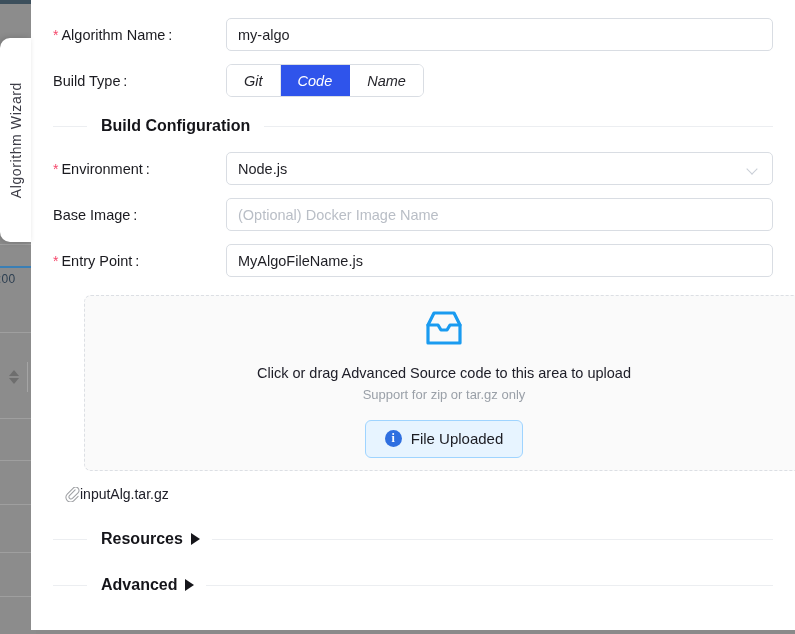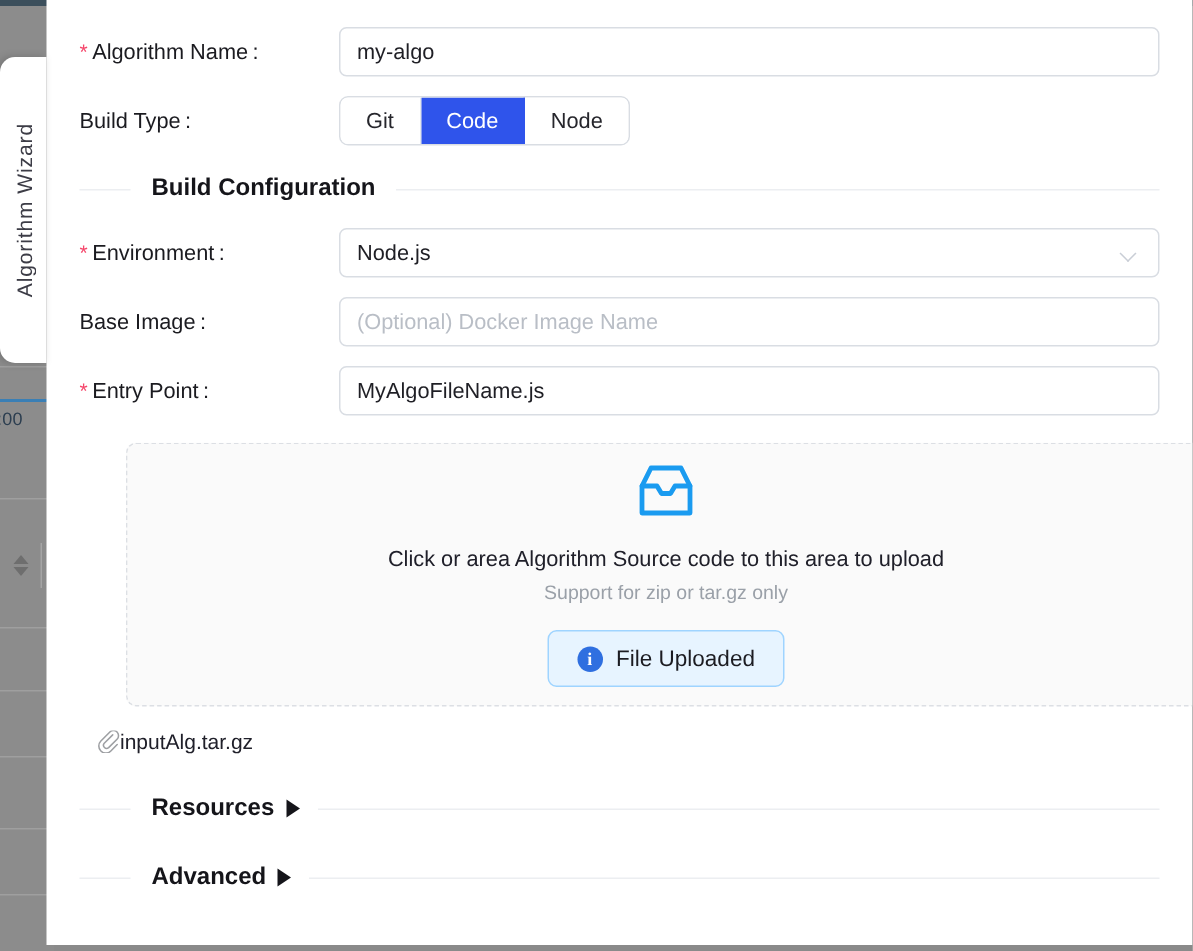--- a/index.html
+++ b/index.html
@@ -118,20 +118,21 @@
     border-right: 1.6px solid #c9ced6; border-bottom: 1.6px solid #c9ced6;
     transform: rotate(45deg);
   }
 
   
   .seg {
     display: inline-flex;
     border: 1px solid #d9dde3; border-radius: 6px;
     overflow: hidden; background: #fff;
     height: 33px;
+    font-style: italic;
   }
   .seg-item {
     padding: 0 17px;
     display: flex; align-items: center; justify-content: center;
     font-size: 14.5px; color: #26262c;
     border-right: 1px solid #e4e7ec;
     background: #fff;
   }
   .seg-item:last-child { border-right: none; }
   .seg-item.active { background: #2f54eb; color: #ffffff; border-right-color: #2f54eb; }
@@ -230,21 +231,21 @@
           <div class="inp">my-algo</div>
         </div>
       </div>
 
       <div class="frow">
         <div class="flabel">Build Type :</div>
         <div class="ctrl">
           <div class="seg">
             <div class="seg-item">Git</div>
             <div class="seg-item active">Code</div>
-            <div class="seg-item">Node</div>
+            <div class="seg-item">Name</div>
           </div>
         </div>
       </div>
 
       <div class="sect">
         <div class="lead"></div>
         <div class="stitle">Build Configuration</div>
         <div class="tail"></div>
       </div>
 
@@ -276,21 +277,21 @@
         </div>
       </div>
 
       <div class="dropzone">
         <div class="dz-icon">
           <svg width="46" height="40" viewBox="0 0 46 40" fill="none" aria-hidden="true">
             <path d="M7 16 L13 4 L33 4 L39 16 L39 34 L7 34 Z" stroke="#1a9bf0" stroke-width="3.2" stroke-linejoin="round" fill="none"></path>
             <path d="M7 16 L17 16 L20 21 L26 21 L29 16 L39 16" stroke="#1a9bf0" stroke-width="3.2" stroke-linejoin="round" stroke-linecap="round" fill="none"></path>
           </svg>
         </div>
-        <div class="dz-main">Click or area Algorithm Source code to this area to upload</div>
+        <div class="dz-main">Click or drag Advanced Source code to this area to upload</div>
         <div class="dz-sub">Support for zip or tar.gz only</div>
         <div class="upbtn">
           <span class="ibadge">i</span>
           <span>File Uploaded</span>
         </div>
       </div>
 
       <div class="filerow">
         <span class="clip">
           <svg width="15" height="15" viewBox="0 0 16 16" fill="none" aria-hidden="true">

